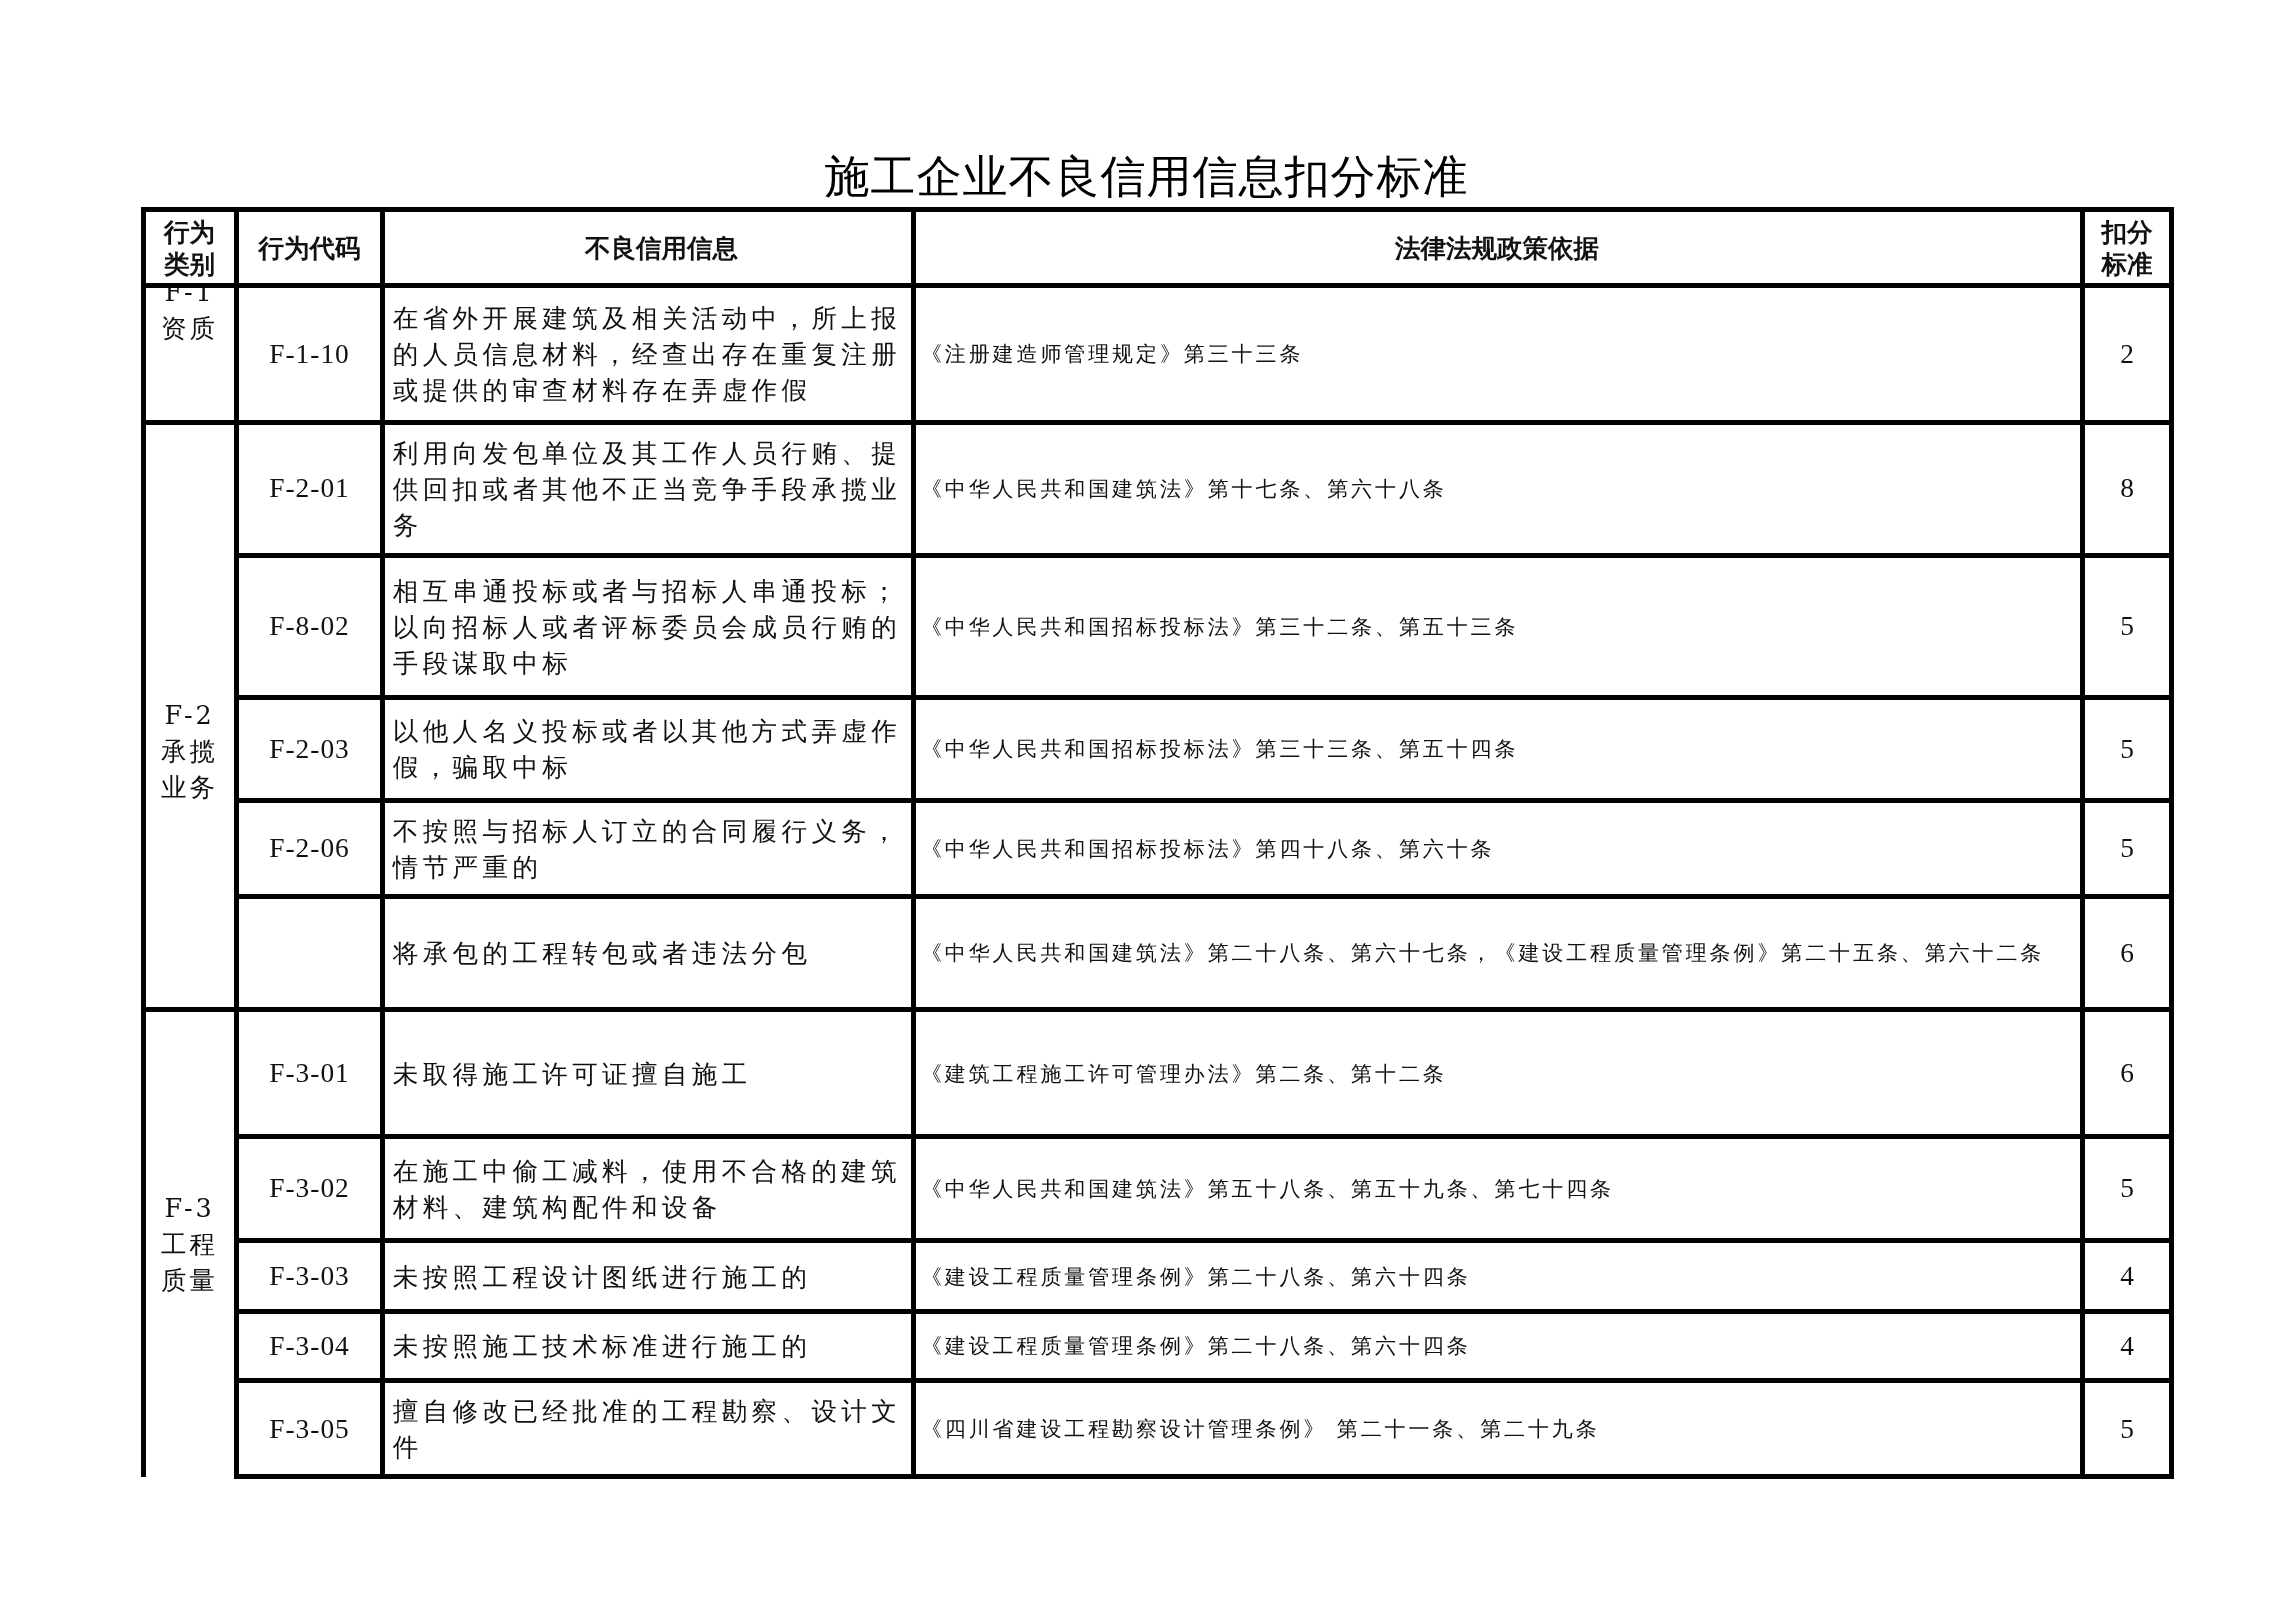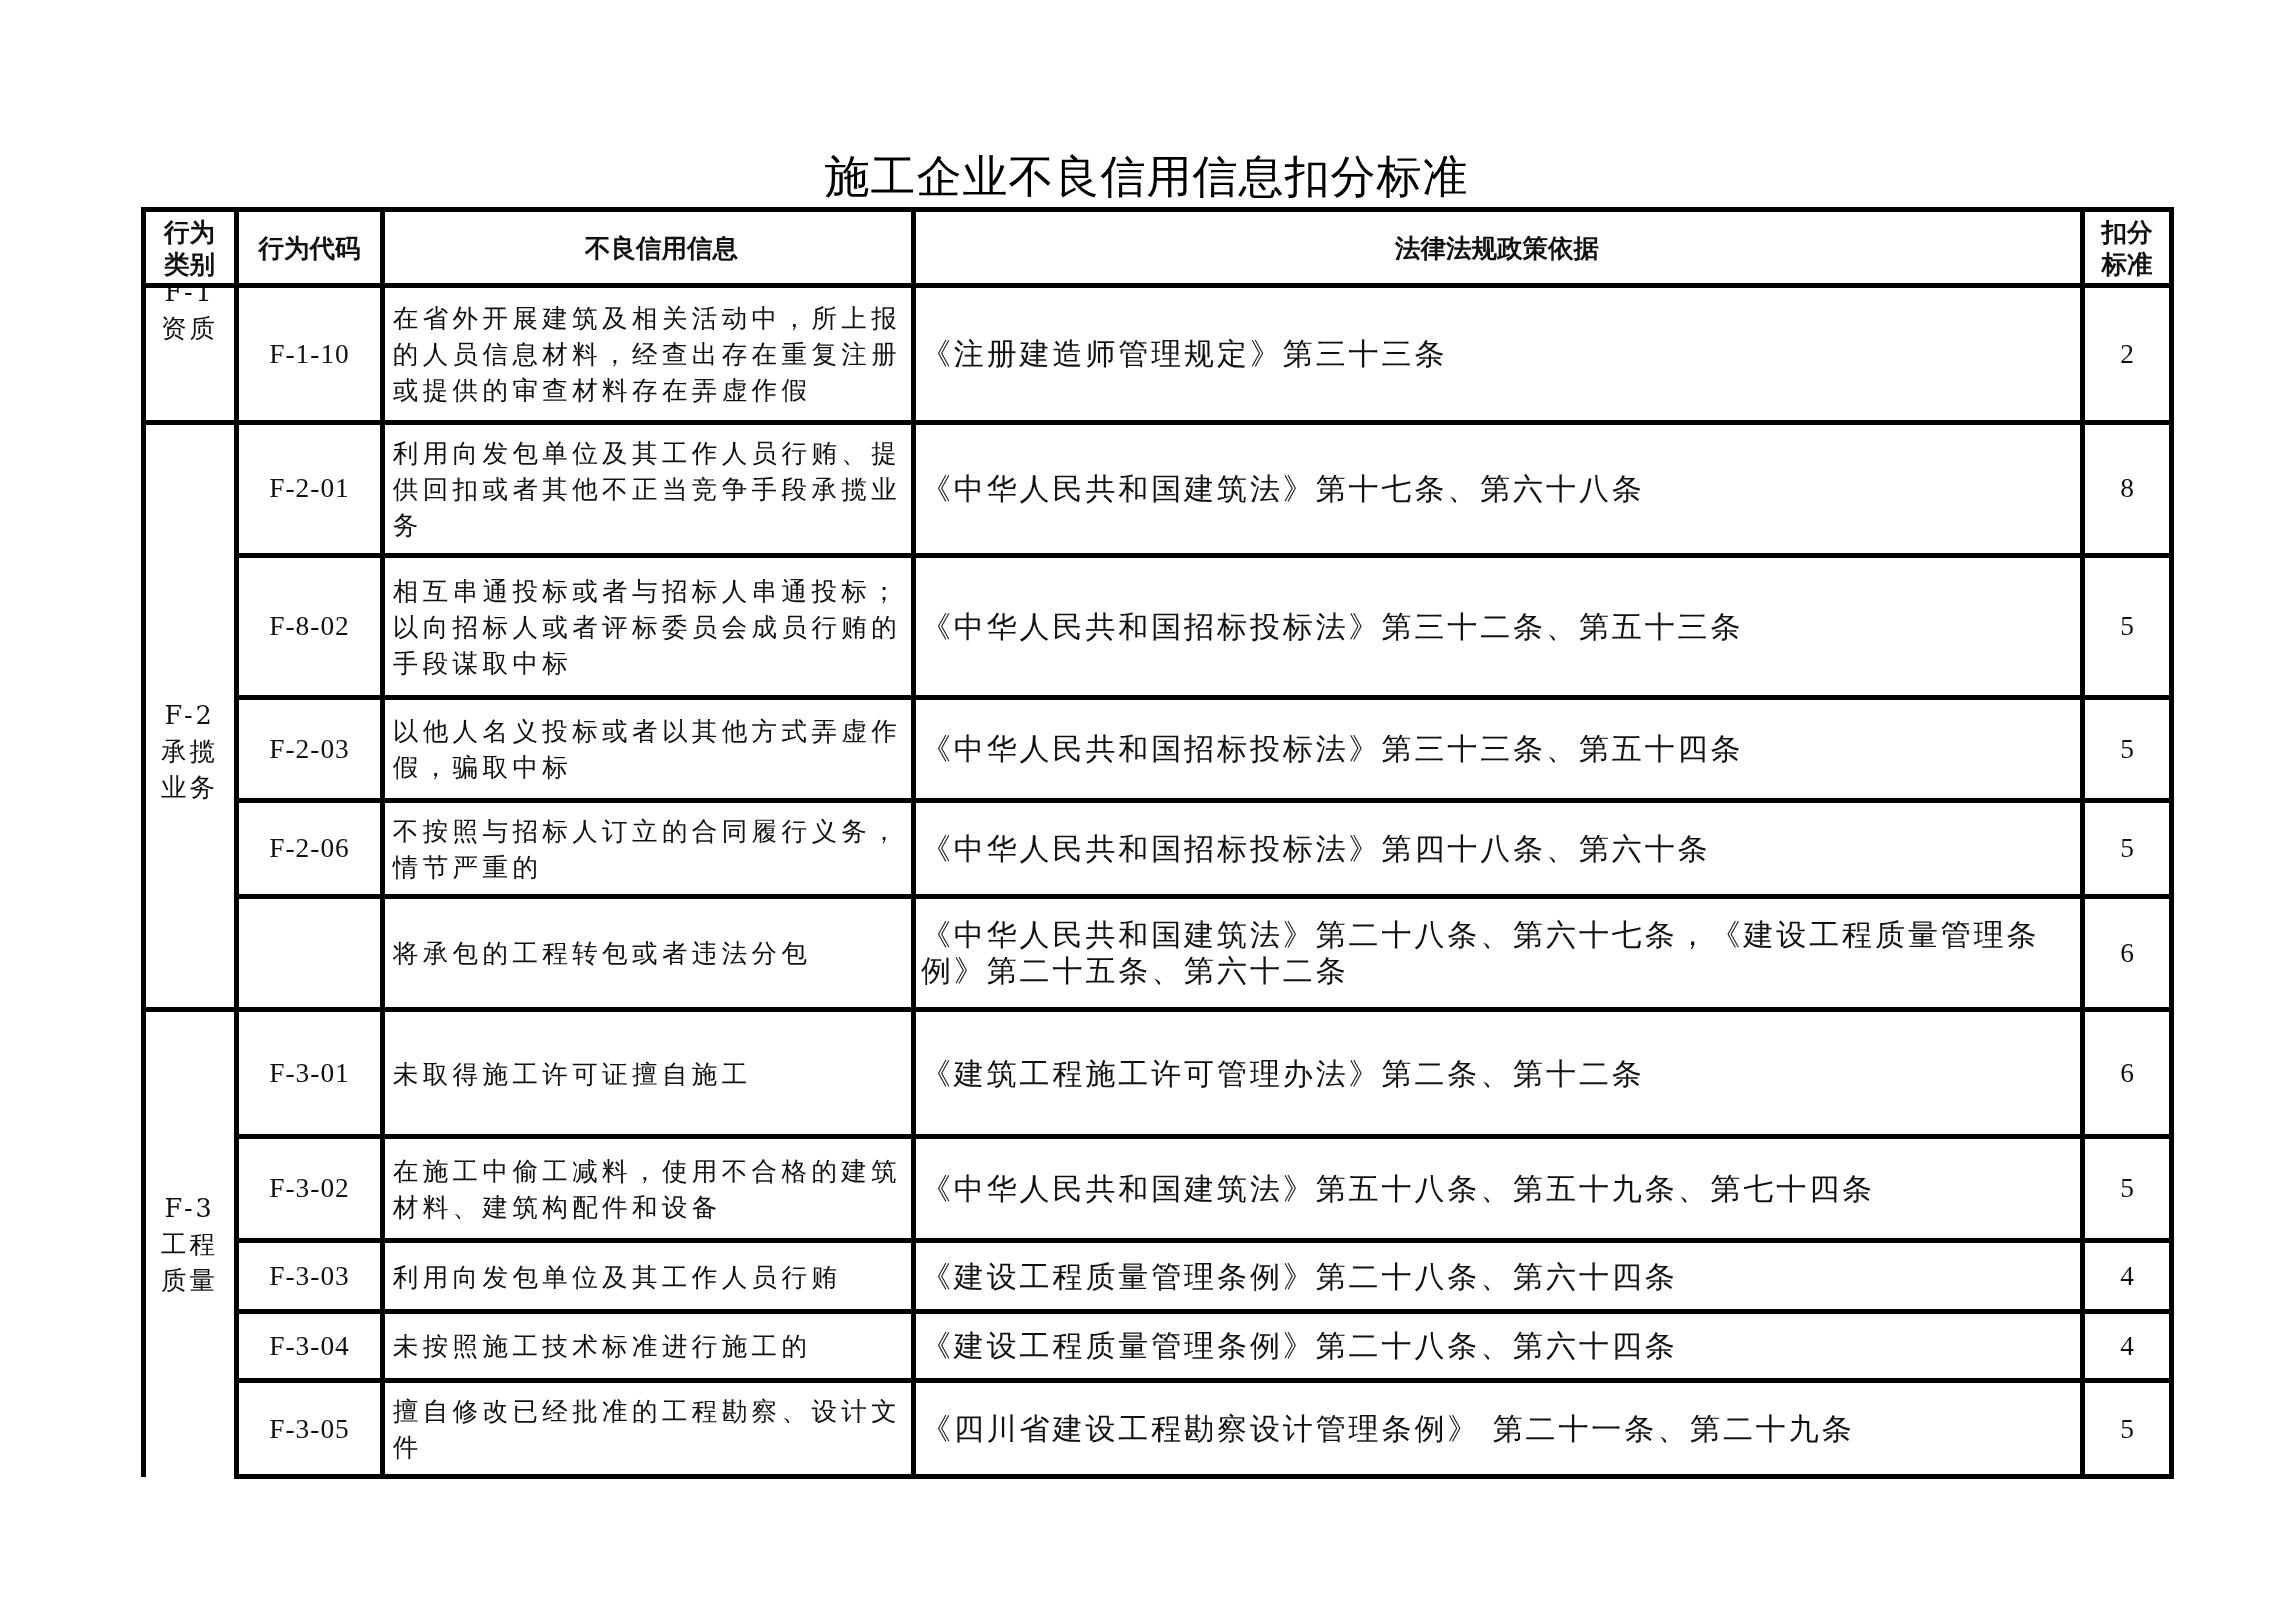--- a/index.html
+++ b/index.html
@@ -26,21 +26,21 @@
   }
   .code {
     font-family: "Liberation Serif", serif; font-size: 27.4px; justify-content: center;
     text-align: center; letter-spacing: 1px;
   }
   .info {
     font-family: "DejaVu Serif", serif; font-size: 25.5px; line-height: 36px;
     letter-spacing: 4.4px; padding: 0 5.9px 0 7.8px; align-items: center;
   }
   .law {
-    font-family: "DejaVu Serif", serif; font-size: 30px; line-height: 36px;
+    font-family: "DejaVu Serif", serif; font-size: 21px; line-height: 36px;
     letter-spacing: 2.9px; padding: 0 5.9px 0 5.9px;
   }
   .score {
     font-family: "Liberation Serif", serif; font-size: 27.4px; justify-content: center;
   }
   .pre { white-space: pre-line; }
 </style>
 </head>
 <body>
 
@@ -104,21 +104,21 @@
   <div class="cell info" style="left:385px;top:1012px;width:525px;height:123px;">未取得施工许可证擅自施工</div>
   <div class="cell law" style="left:915px;top:1012px;width:1164px;height:123px;">《建筑工程施工许可管理办法》第二条、第十二条</div>
   <div class="cell score" style="left:2085px;top:1012px;width:84px;height:123px;">6</div>
 
   <div class="cell code" style="left:239px;top:1139px;width:141px;height:99px;">F-3-02</div>
   <div class="cell info" style="left:385px;top:1139px;width:525px;height:99px;">在施工中偷工减料，使用不合格的建筑材料、建筑构配件和设备</div>
   <div class="cell law" style="left:915px;top:1139px;width:1164px;height:99px;">《中华人民共和国建筑法》第五十八条、第五十九条、第七十四条</div>
   <div class="cell score" style="left:2085px;top:1139px;width:84px;height:99px;">5</div>
 
   <div class="cell code" style="left:239px;top:1243px;width:141px;height:67px;">F-3-03</div>
-  <div class="cell info" style="left:385px;top:1243px;width:525px;height:67px;">利用向发包单位及其工作人员行贿</div>
+  <div class="cell info" style="left:385px;top:1243px;width:525px;height:67px;">未按照工程设计图纸进行施工的</div>
   <div class="cell law" style="left:915px;top:1243px;width:1164px;height:67px;">《建设工程质量管理条例》第二十八条、第六十四条</div>
   <div class="cell score" style="left:2085px;top:1243px;width:84px;height:67px;">4</div>
 
   <div class="cell code" style="left:239px;top:1314px;width:141px;height:64px;">F-3-04</div>
   <div class="cell info" style="left:385px;top:1314px;width:525px;height:64px;">未按照施工技术标准进行施工的</div>
   <div class="cell law" style="left:915px;top:1314px;width:1164px;height:64px;">《建设工程质量管理条例》第二十八条、第六十四条</div>
   <div class="cell score" style="left:2085px;top:1314px;width:84px;height:64px;">4</div>
 
   <div class="cell code" style="left:239px;top:1383px;width:141px;height:92px;">F-3-05</div>
   <div class="cell info" style="left:385px;top:1383px;width:525px;height:92px;">擅自修改已经批准的工程勘察、设计文件</div>

